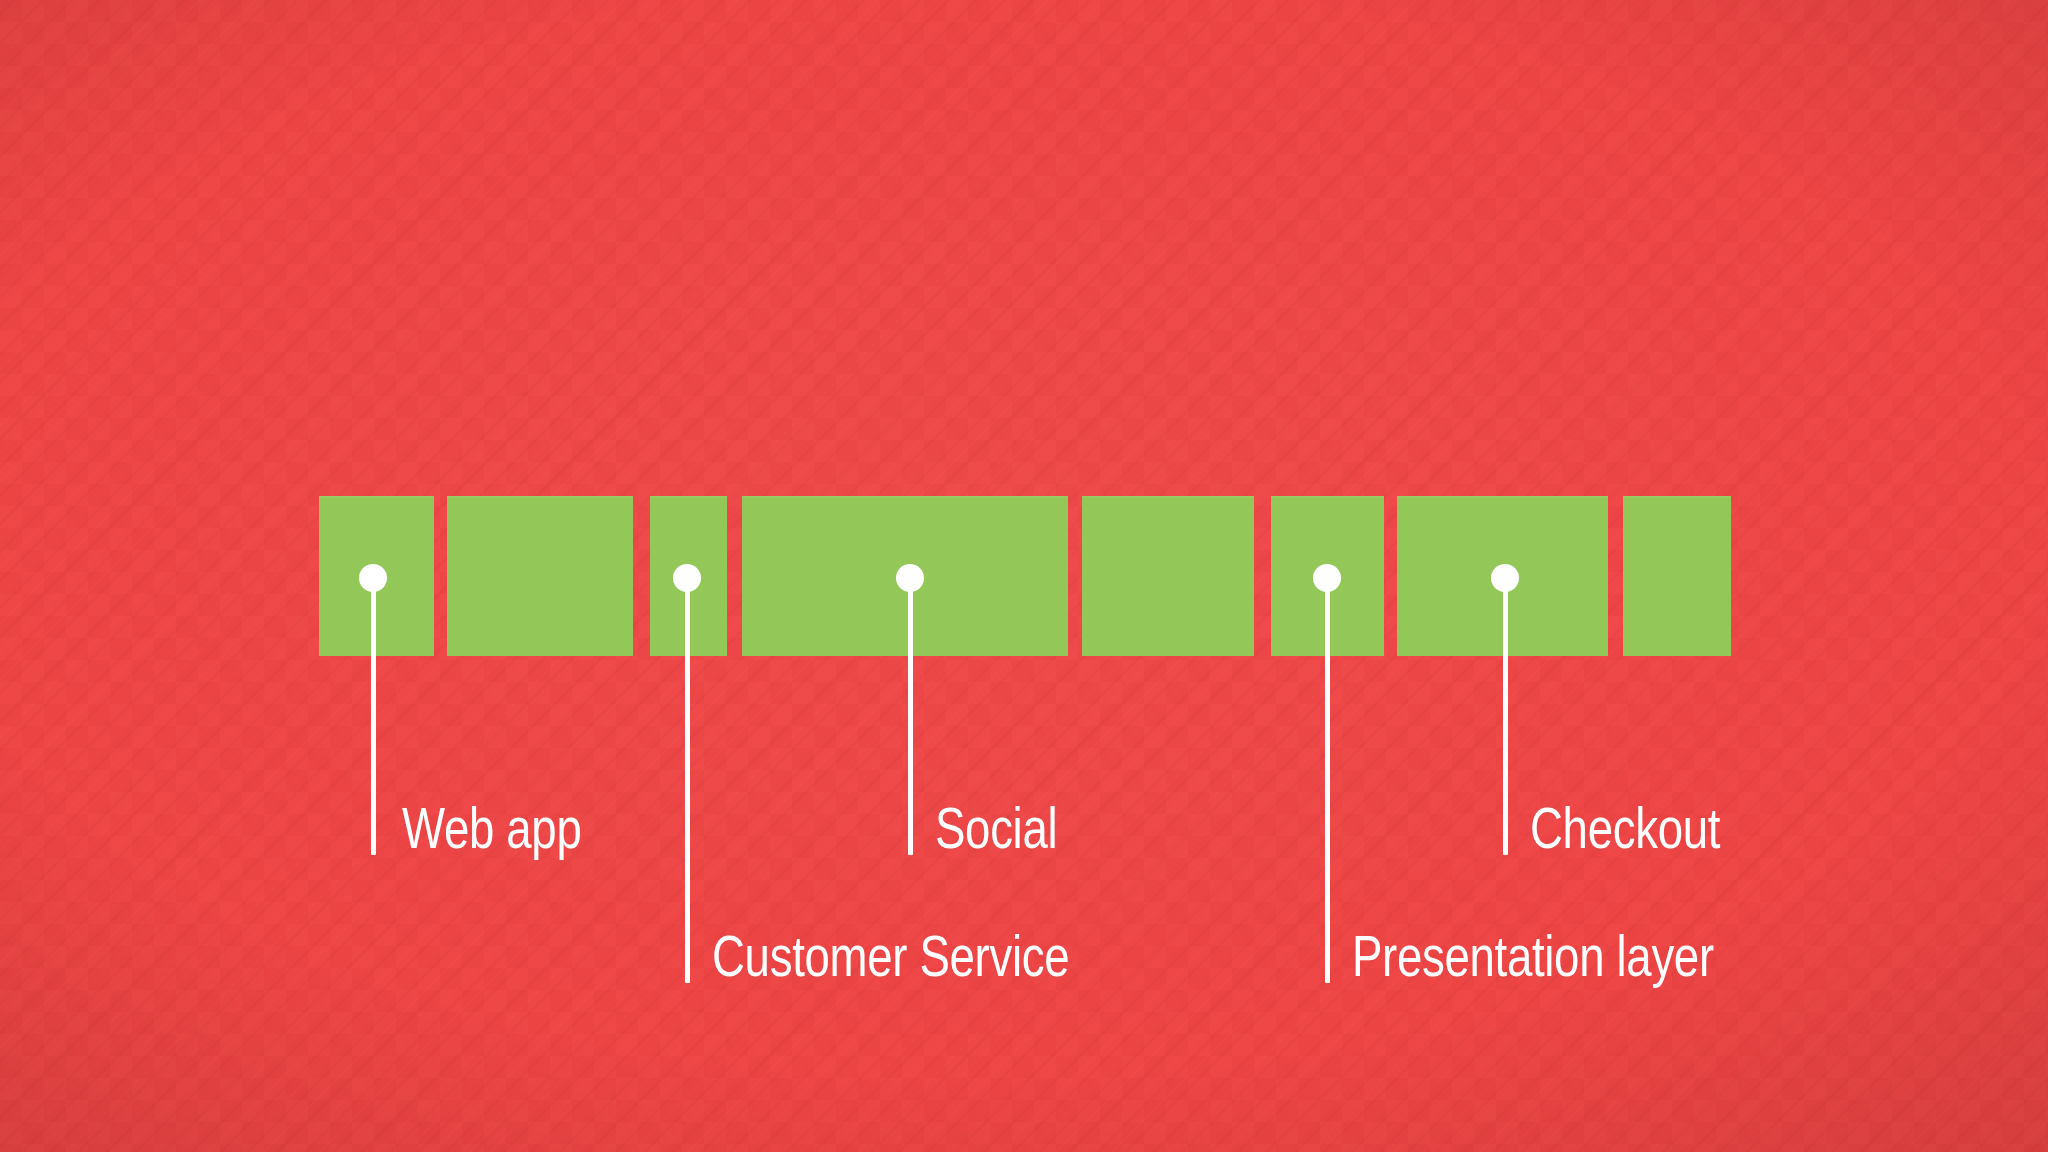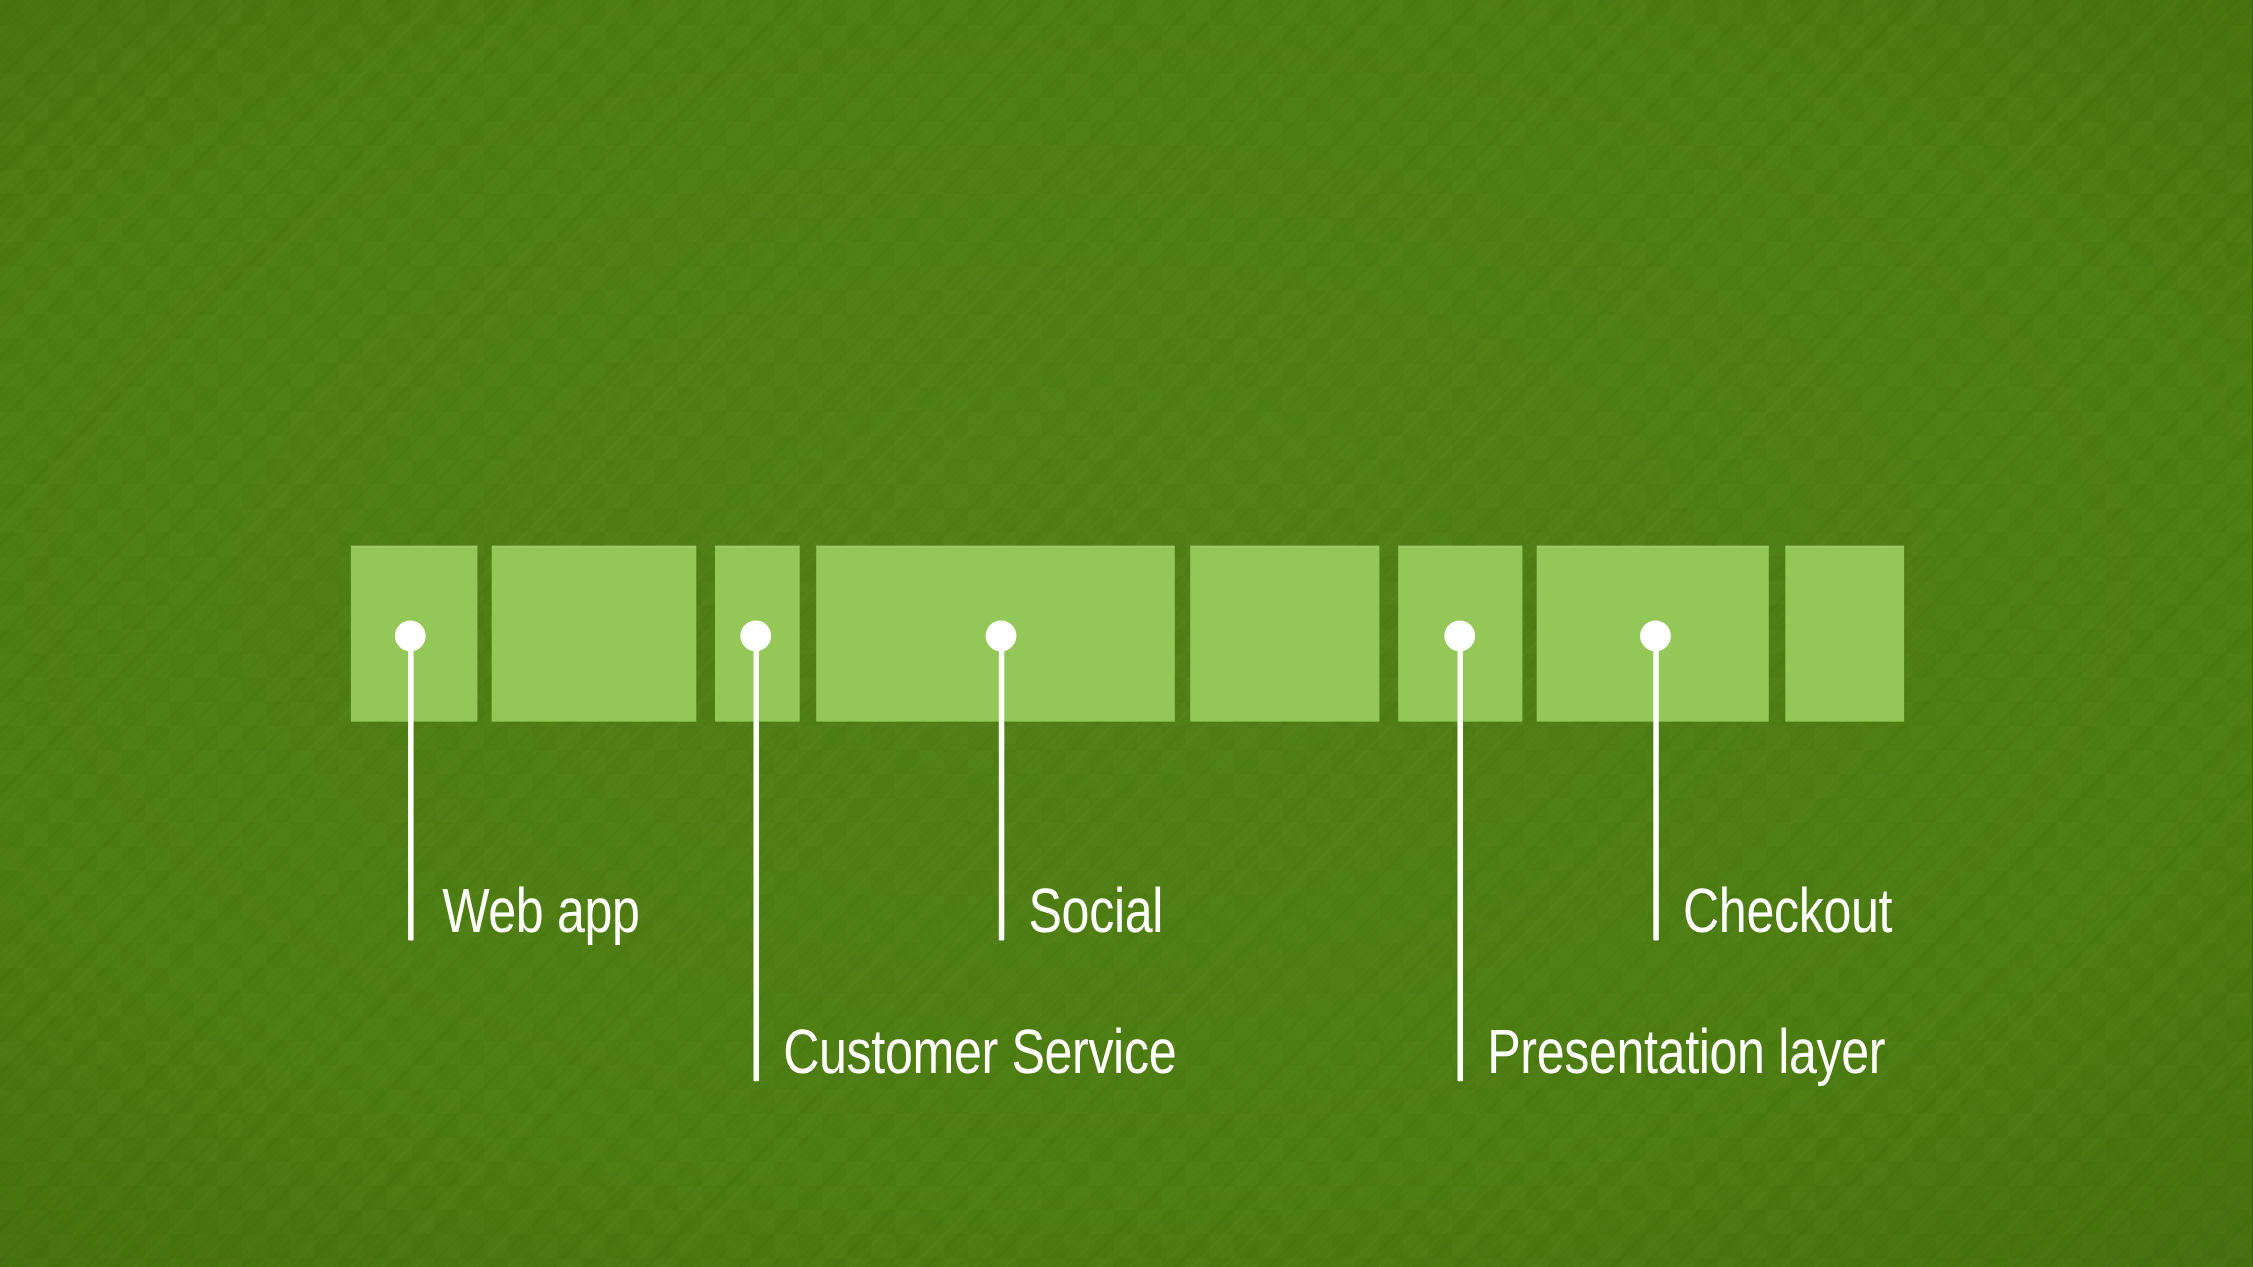--- a/index.html
+++ b/index.html
@@ -6,21 +6,21 @@
   html, body {
     margin: 0;
     padding: 0;
     background: #2b2b2b;
   }
   #stage {
     position: relative;
     width: 2048px;
     height: 1152px;
     overflow: hidden;
-    background-color: #4d7c0f;
+    background-color: #ef4444;
     font-family: "Liberation Sans", "DejaVu Sans", sans-serif;
   }
   
   #texture-diagonal {
     position: absolute;
     inset: 0;
     pointer-events: none;
     background-image:
       repeating-linear-gradient(135deg,
         rgba(255,255,255,0.016) 0px,

